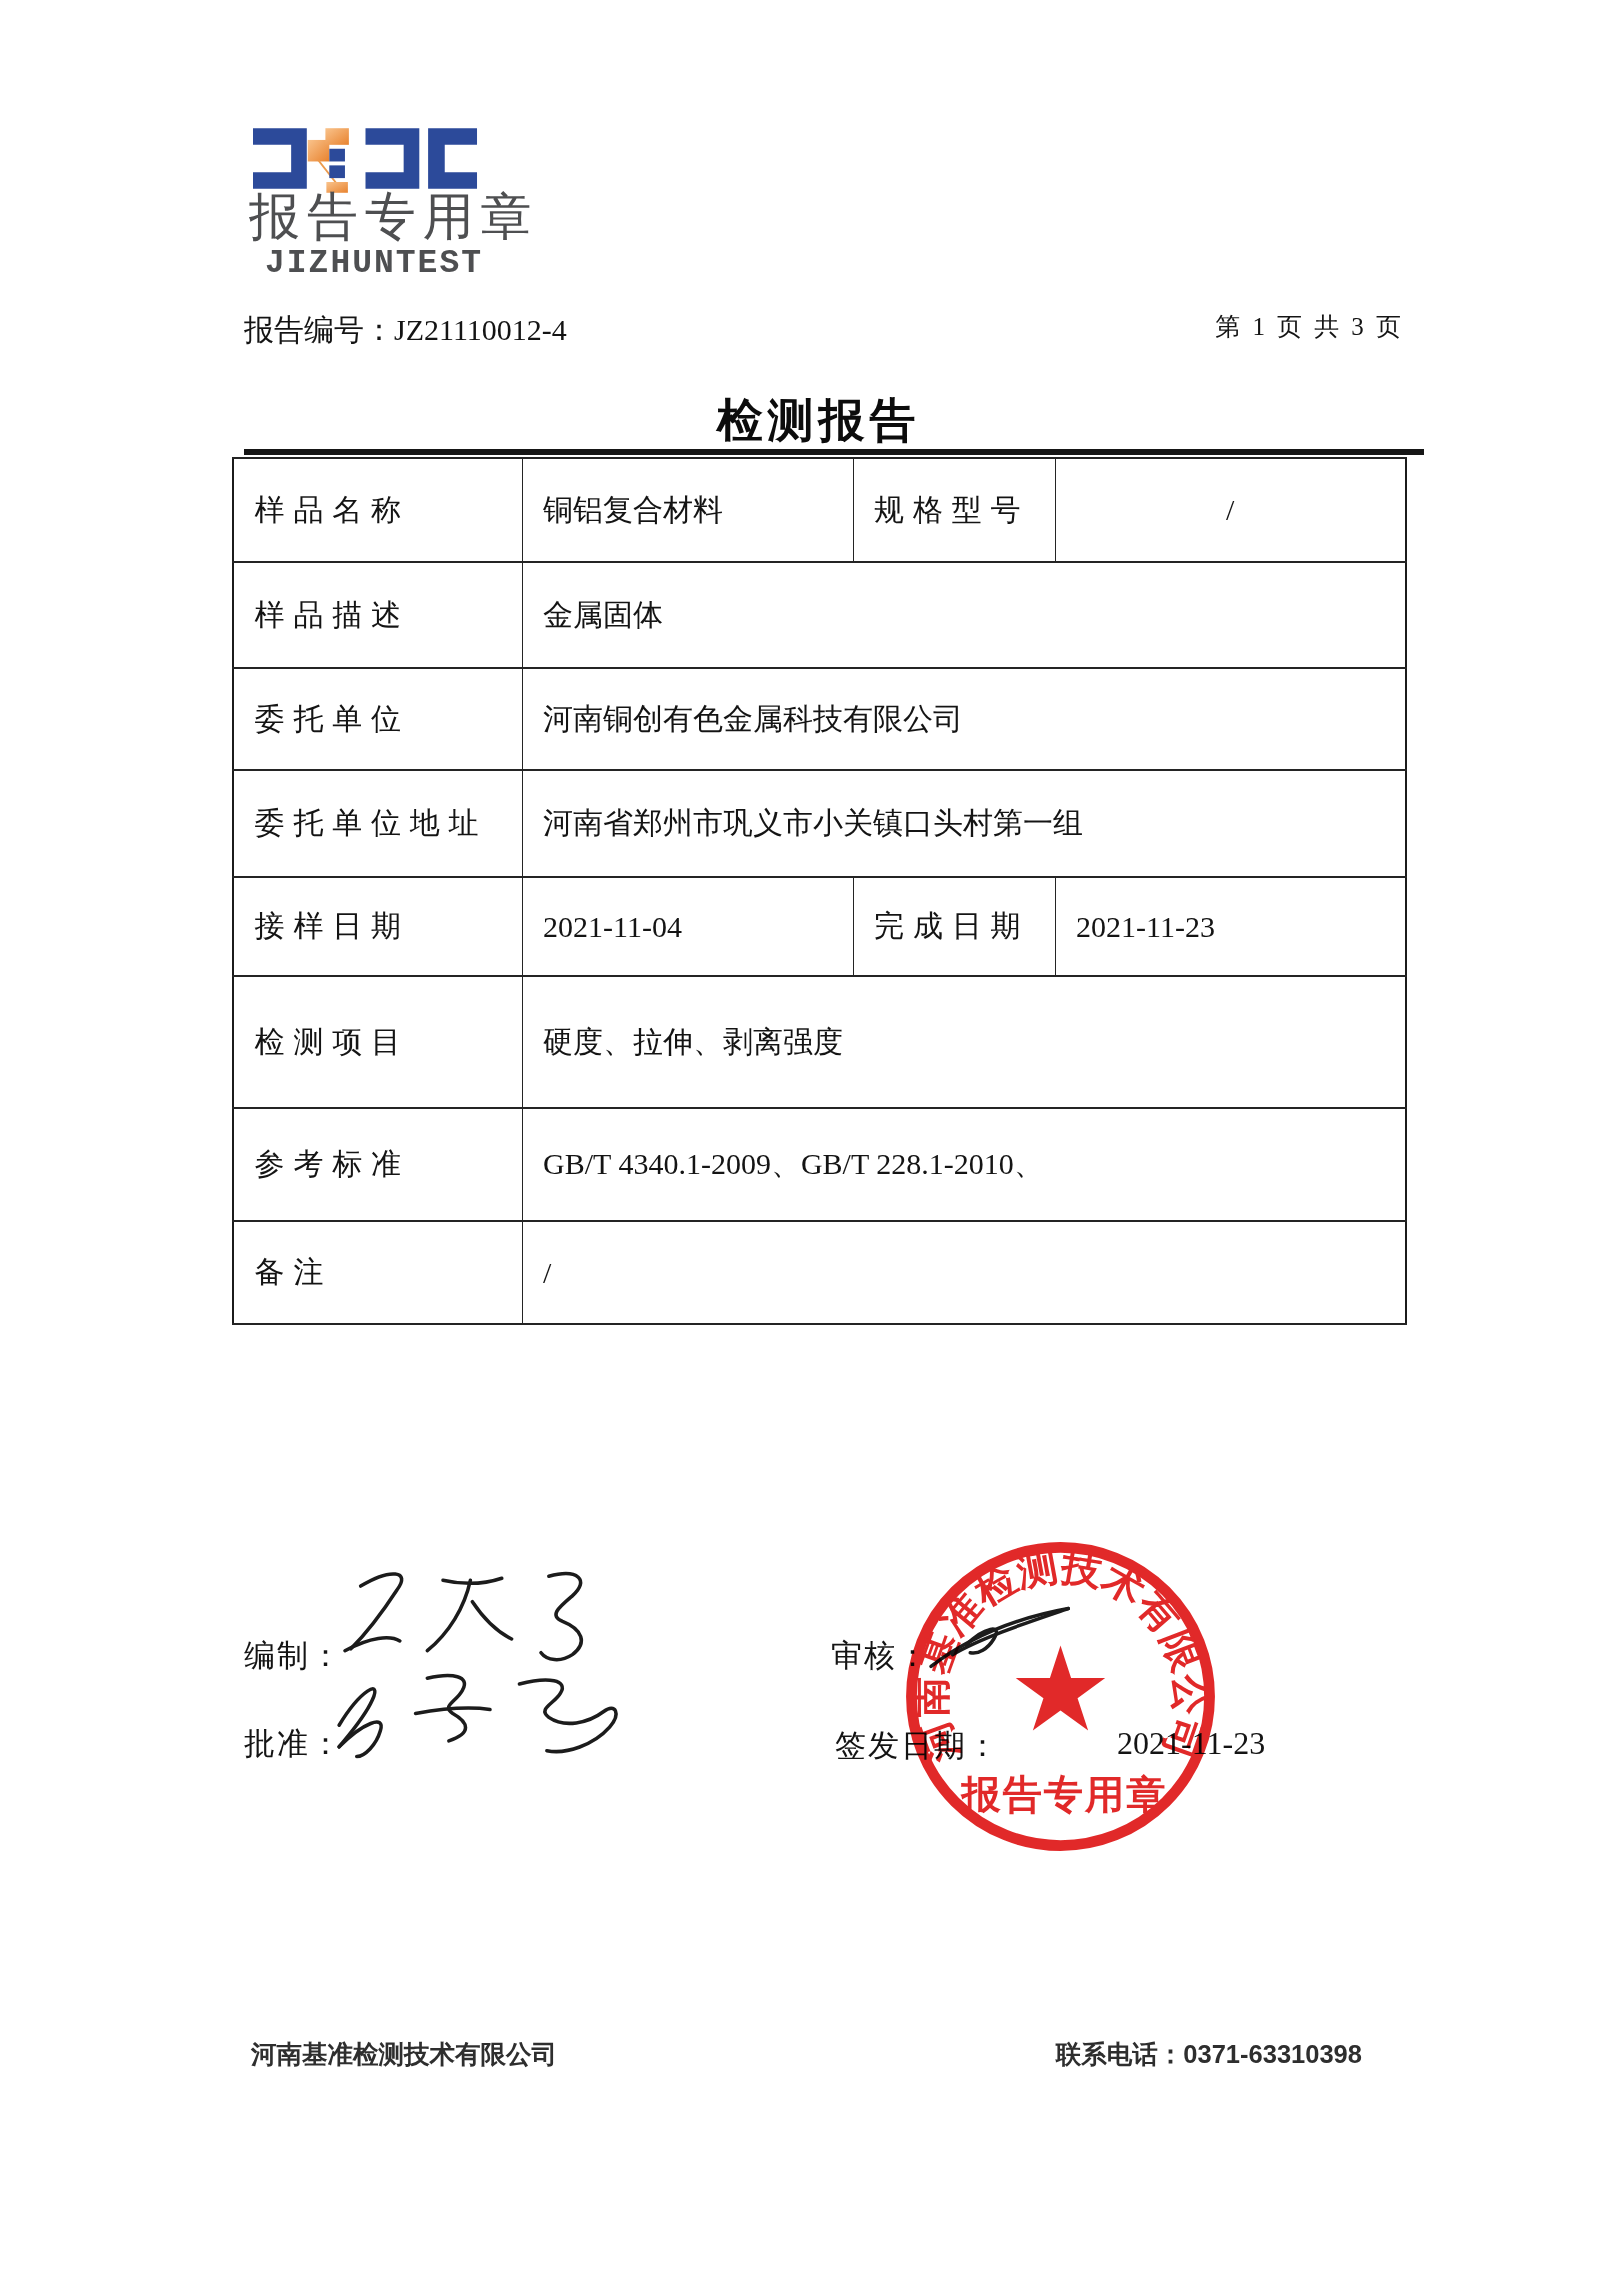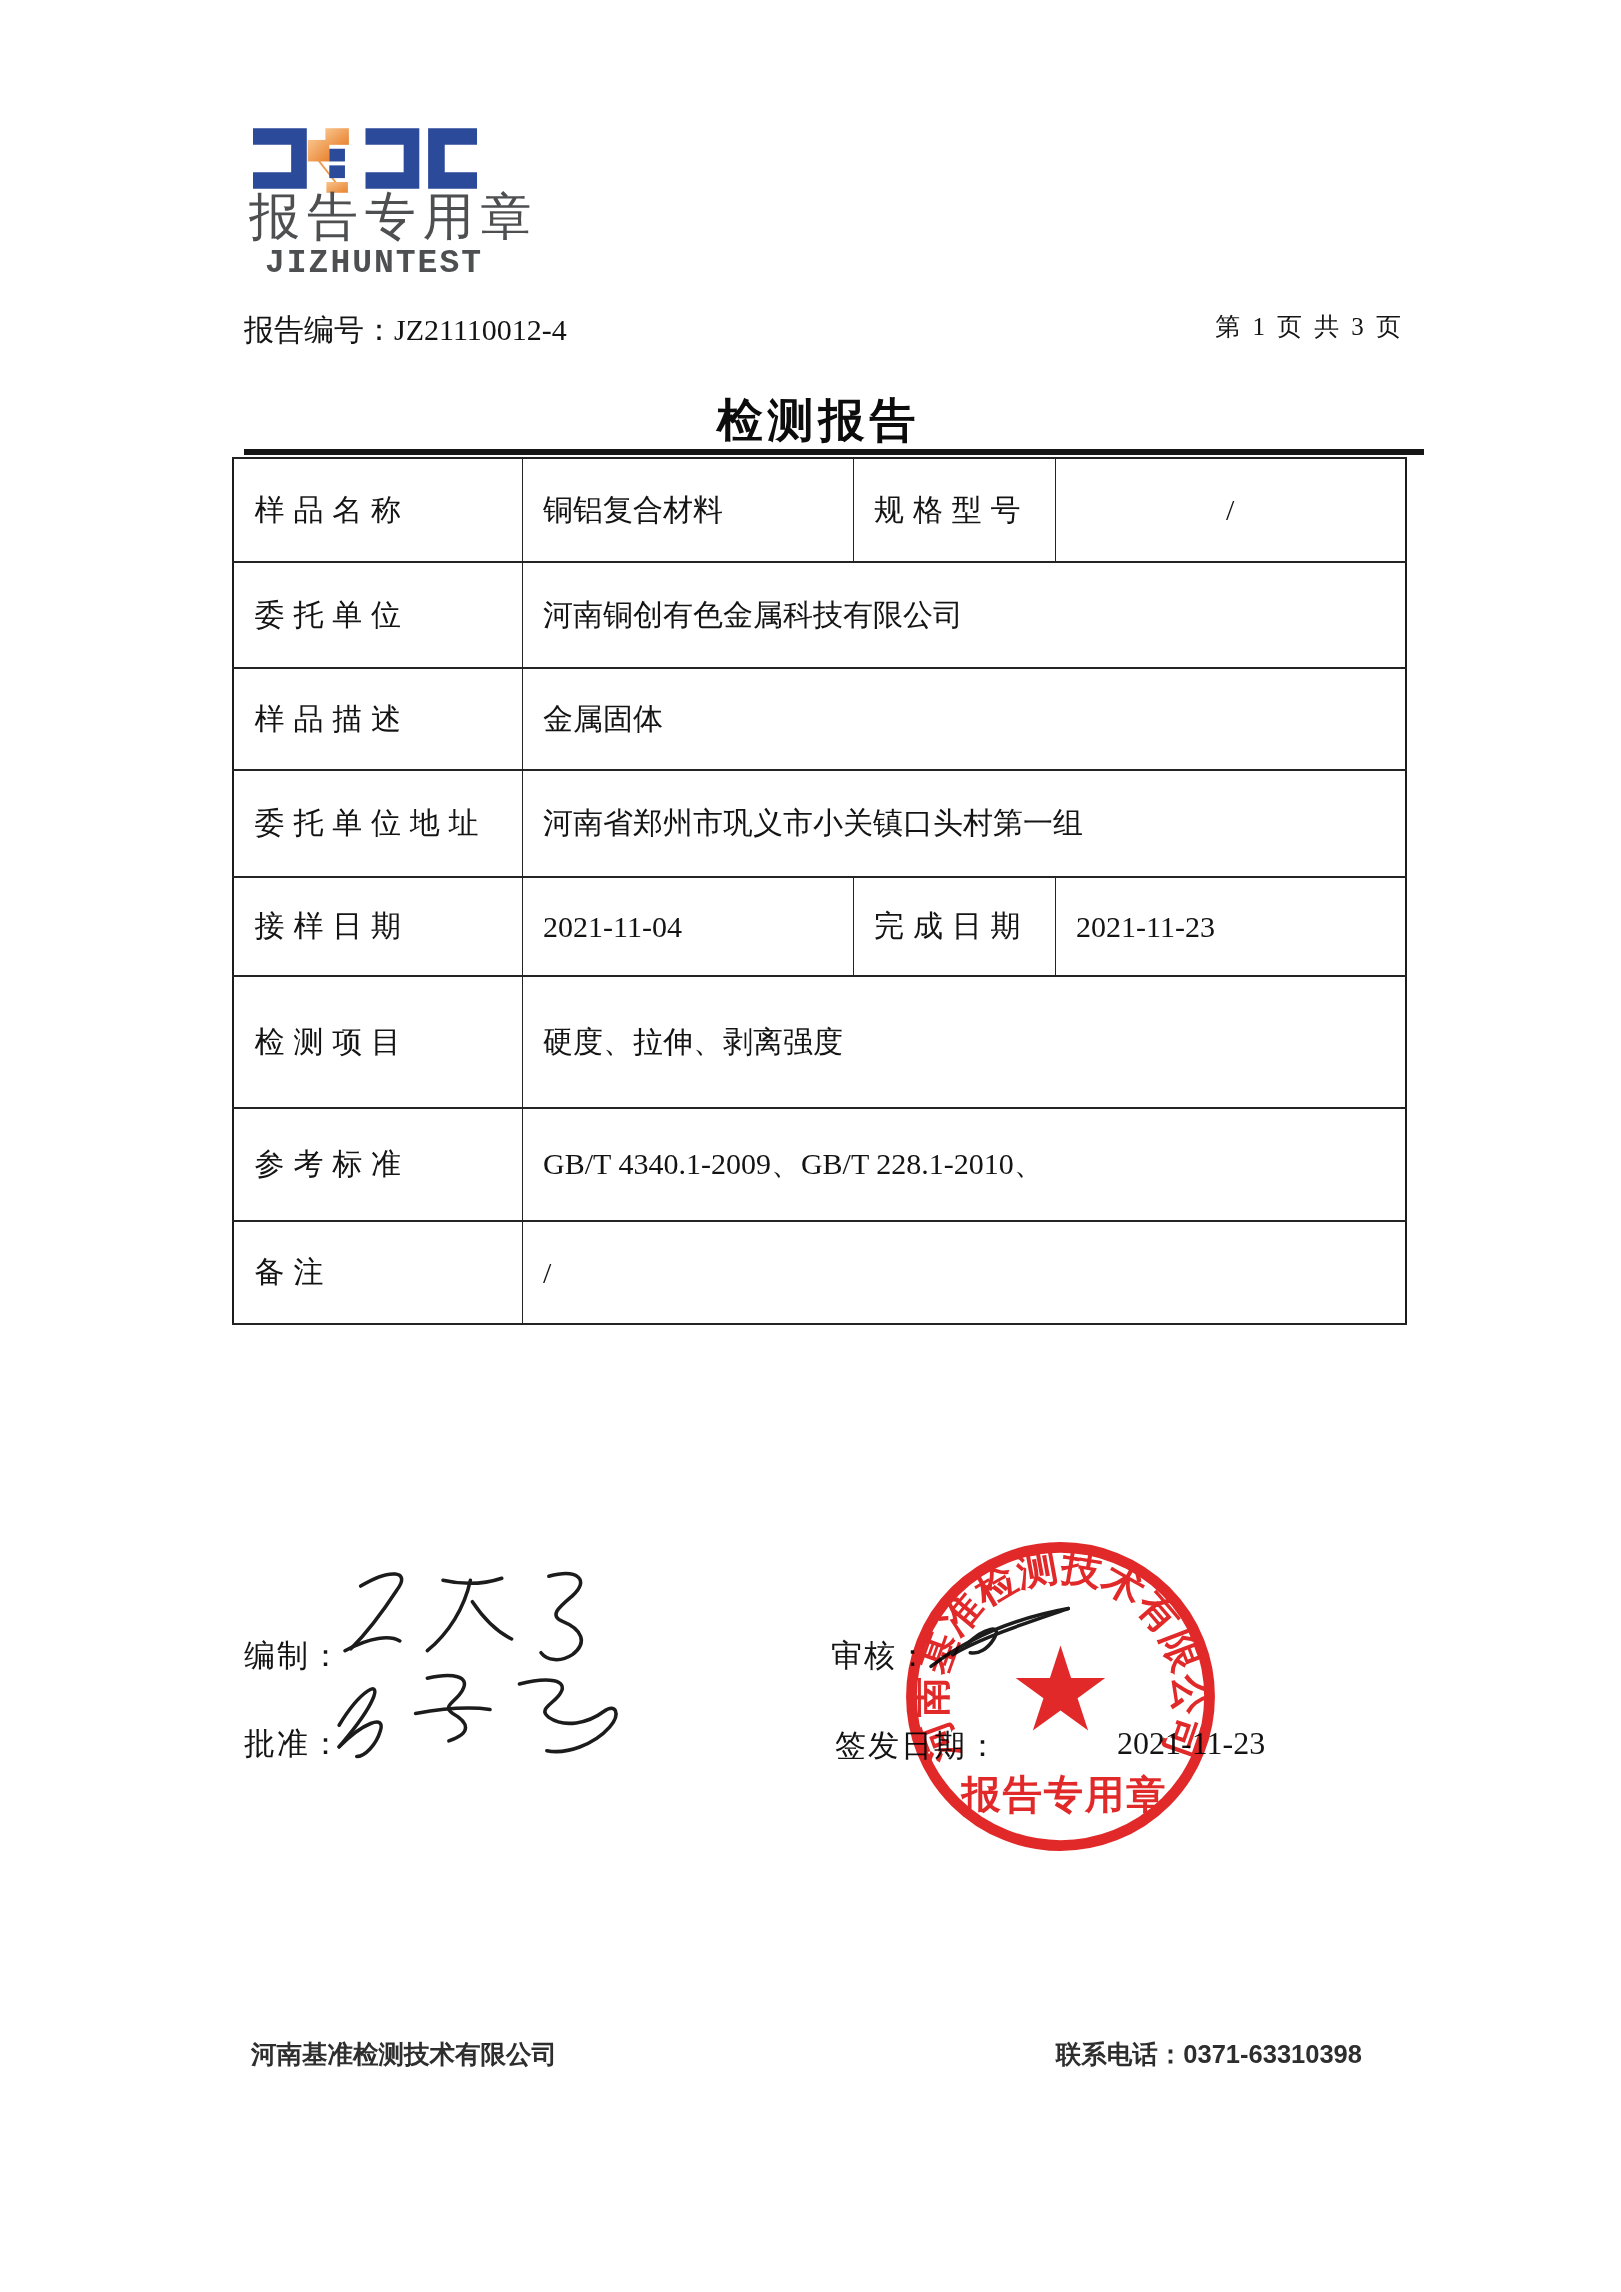--- a/index.html
+++ b/index.html
@@ -96,26 +96,26 @@
         <col style="width:351px">
       </colgroup>
     <tbody>
         <tr>
       <td class="lbl">样品名称</td>
       <td>铜铝复合材料</td>
       <td class="lbl">规格型号</td>
       <td class="ctr">/</td>
     </tr>
     <tr>
+      <td class="lbl">样品描述</td>
+      <td colspan="3">金属固体</td>
+    </tr>
+    <tr>
       <td class="lbl">委托单位</td>
       <td colspan="3">河南铜创有色金属科技有限公司</td>
-    </tr>
-    <tr>
-      <td class="lbl">样品描述</td>
-      <td colspan="3">金属固体</td>
     </tr>
     <tr>
       <td class="lbl">委托单位地址</td>
       <td colspan="3">河南省郑州市巩义市小关镇口头村第一组</td>
     </tr>
     <tr>
       <td class="lbl">接样日期</td>
       <td>2021-11-04</td>
       <td class="lbl">完成日期</td>
       <td>2021-11-23</td>

